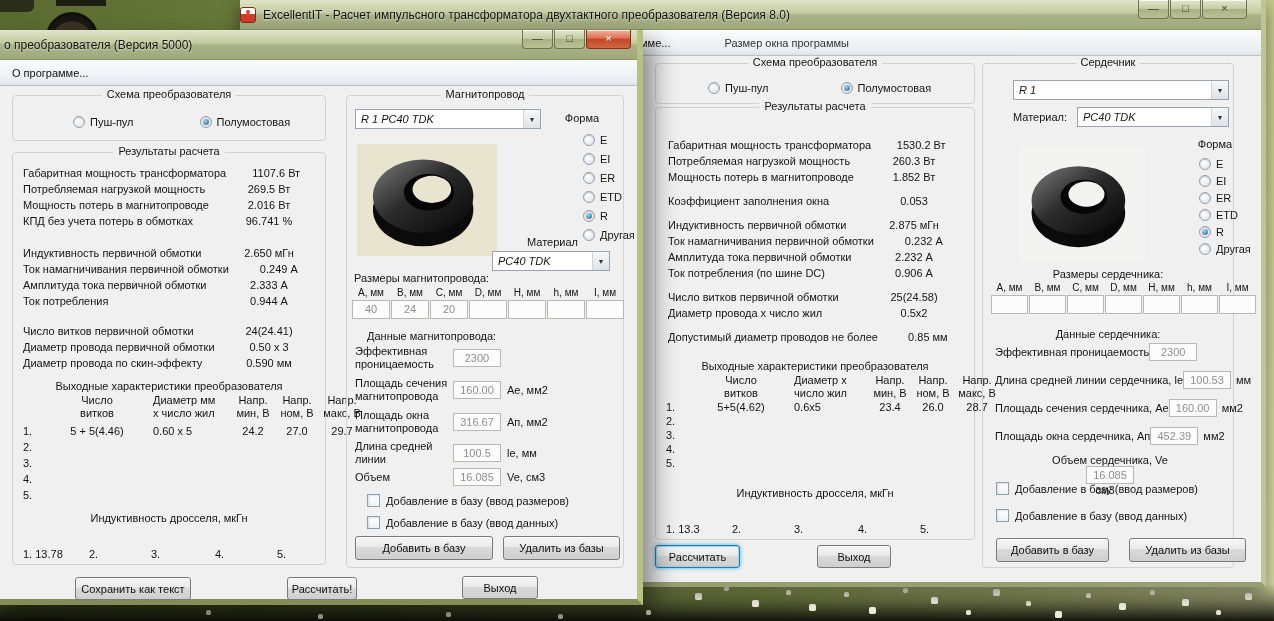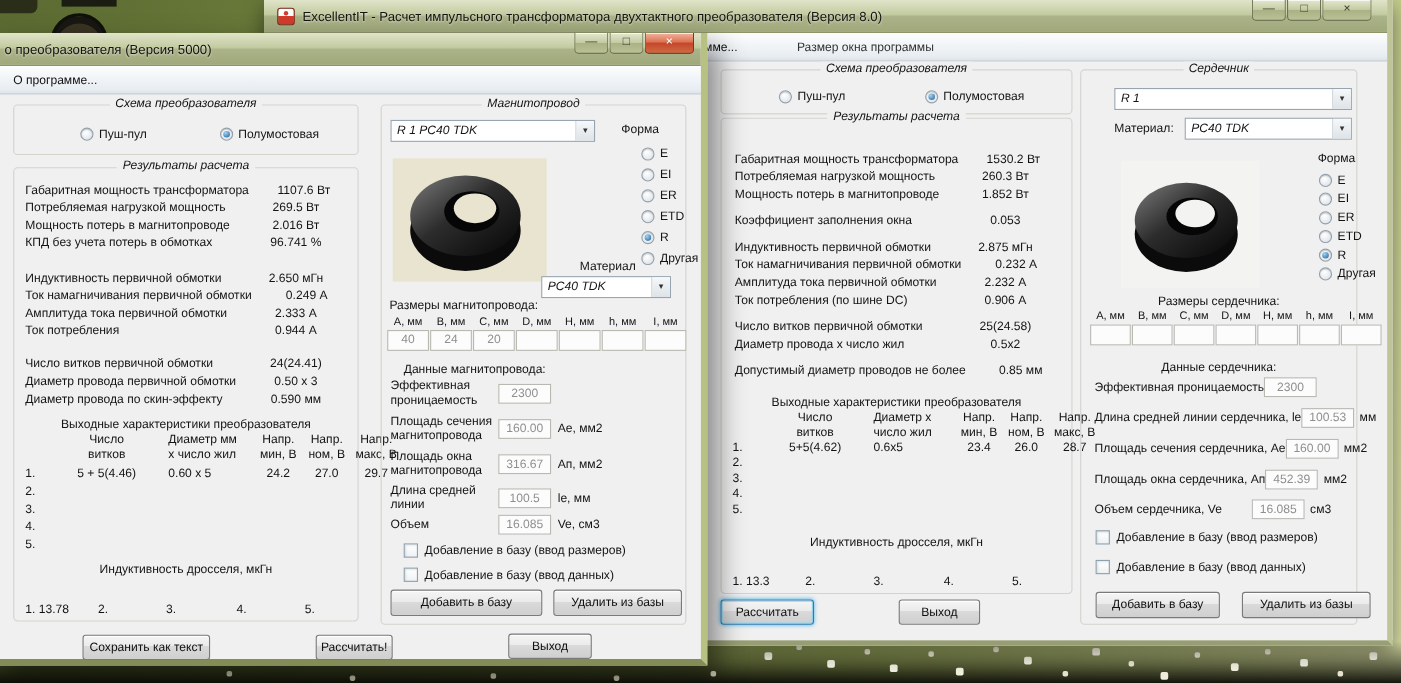--- a/index.html
+++ b/index.html
@@ -31,21 +31,21 @@
     border-right:5px solid rgba(188,194,148,0.95);border-bottom:5px solid rgba(148,154,110,0.95);
     box-shadow:0 6px 18px rgba(0,0,0,0.45);}
   .front-window{left:-6px;top:30px;width:649px;height:575px;z-index:5;
     border-right:6px solid rgba(170,183,106,0.82);border-bottom:6px solid rgba(118,128,68,0.88);
     box-shadow:10px 12px 24px rgba(0,0,0,0.45);}
 
   .titlebar{height:30px;position:relative;display:flex;align-items:center;
     background:linear-gradient(180deg,#e0e4c9 0%,#c3cba1 45%,#aab287 52%,#a0a97c 100%);
     border-bottom:1px solid #8e9468;}
   .title-text{font-size:12px;color:#14140e;white-space:nowrap;text-shadow:0 1px 2px rgba(255,255,255,0.65);}
-  .back-window .titlebar{padding-left:12px;}
+  .back-window .titlebar{}
   .front-window .titlebar{padding-left:10px;}
   .app-icon{width:16px;height:16px;margin-right:7px;border-radius:3px;position:relative;flex:0 0 auto;
     background:linear-gradient(180deg,#fdfdfb 0 45%,#d23c2a 45% 100%);border:1px solid #7c2a1e;}
   .app-icon::after{content:"";position:absolute;left:5px;top:2px;width:4px;height:4px;background:#d23c2a;border-radius:50%;}
   .wbs{position:absolute;top:0;display:flex;}
   .back-window .wbs{right:14px;}
   .front-window .wbs{right:6px;}
   .wb{width:31px;height:19px;margin-left:1px;border:1px solid #6e7355;border-top:none;border-radius:0 0 4px 4px;
     background:linear-gradient(180deg,#e4e7ce 0%,#c4cba3 48%,#aab185 52%,#bac195 100%);
     color:#3c3f2e;font-size:11px;line-height:16px;text-align:center;
@@ -58,21 +58,21 @@
     background:linear-gradient(180deg,#fcfdfd,#e8edf2 85%,#dde3ea);border-bottom:1px solid #b9c2ca;}
   .menu-item{padding:0 10px;height:100%;display:flex;align-items:center;white-space:nowrap;}
   .front-window .menu-item{margin-left:8px;}
   .back-menu-about{margin-left:344px;}
   .back-menu-size{margin-left:34px;color:#333;}
 
   .client{position:absolute;left:0;right:0;top:56px;bottom:0;background:#f0f0f0;}
 
   .gb{position:absolute;border:1px solid #d3d3cc;border-radius:4px;}
   .gb-cap{position:absolute;top:-8px;left:0;right:0;text-align:center;font-size:11px;white-space:nowrap;}
-  .gb-cap span{background:#f0f0f0;padding:0 5px;font-style:italic;}
+  .gb-cap span{background:#f0f0f0;padding:0 5px;}
 
   .scheme-row{display:flex;align-items:center;height:100%;padding-top:8px;}
   .radio-item{display:flex;align-items:center;gap:5px;font-size:11px;white-space:nowrap;padding-left:32px;}
   .front-scheme .radio-item:nth-child(1){margin-left:28px;}
   .front-scheme .radio-item:nth-child(2){margin-left:34px;}
   .front-scheme .radio-item:nth-child(3){margin-left:40px;}
   .back-scheme .radio-item:nth-child(1){margin-left:20px;}
   .back-scheme .radio-item:nth-child(2){margin-left:40px;}
   .back-scheme .radio-item:nth-child(3){margin-left:52px;}
   .radio{width:12px;height:12px;border-radius:50%;border:1px solid #93a0ab;position:relative;flex:0 0 auto;
@@ -372,21 +372,21 @@
         <div class="cdrow" style="top:335px;">
           <span class="clabel">Площадь сечения сердечника, Ае</span>
             <span class="fld">160.00</span>
             <span class="unit">мм2</span>
         </div>
         <div class="cdrow" style="top:363px;">
           <span class="clabel">Площадь окна сердечника, Ап</span>
             <span class="fld">452.39</span>
             <span class="unit">мм2</span>
         </div>
-        <div class="cdrow" style="top:390px;">
+        <div class="cdrow" style="top:390px;flex-direction:column;">
           <span class="clabel">Объем сердечника, Ve</span>
             <span class="fld">16.085</span>
             <span class="unit">см3</span>
         </div>
 
         <div class="cb-row" style="left:13px;top:418px;">
           <span class="cb"></span>
             <span>Добавление в базу (ввод размеров)</span>
         </div>
         <div class="cb-row" style="left:13px;top:445px;">

